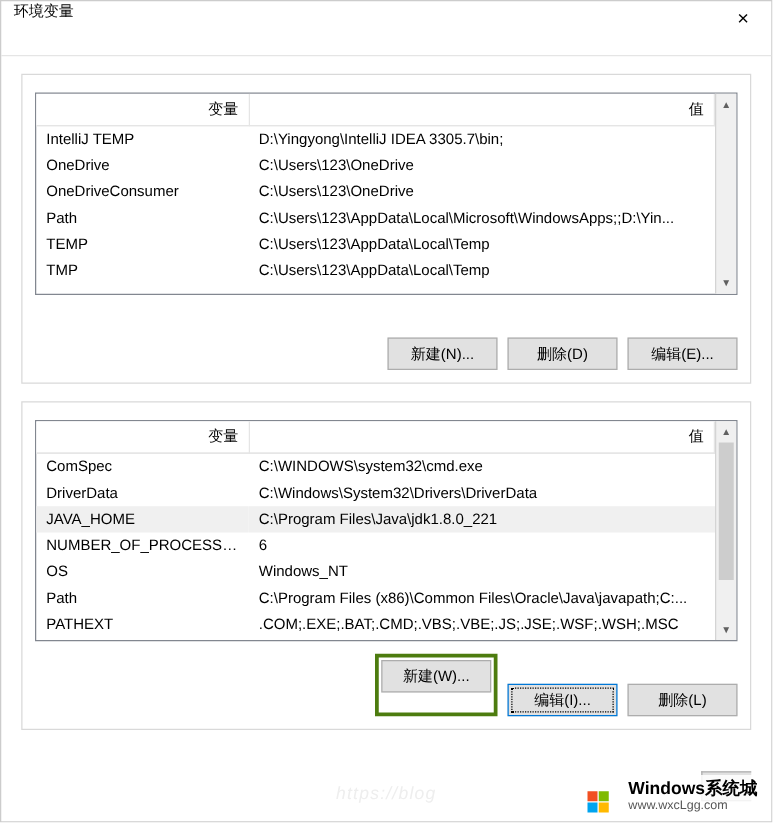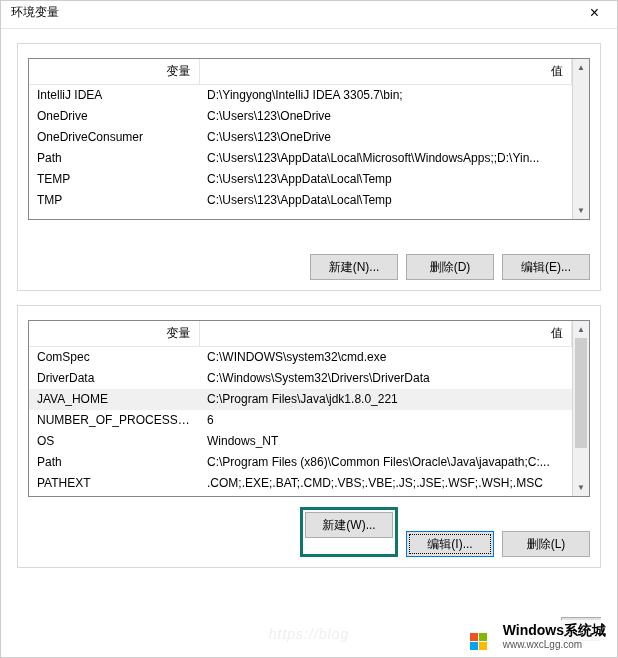--- a/index.html
+++ b/index.html
@@ -16,23 +16,22 @@
   }
   .window {
     width: 618px;
     height: 658px;
     border: 1px solid #ccc;
     display: flex;
     flex-direction: column;
     background: #fff;
   }
   .titlebar {
-    height: 28px;
-    display: flex;
-    align-items: center;
+    height: 44px;
+    display: flex;
     justify-content: space-between;
     padding: 0 0 4px 10px;
     border-bottom: 1px solid #e5e5e5;
   }
   .titlebar .title {
     font-size: 12px;
   }
   .titlebar .close {
     width: 45px;
     height: 30px;
@@ -143,21 +142,21 @@
     align-items: center;
     justify-content: center;
     margin-top: 24px;
   }
   .btn.focused {
     border: 1px solid #0078d7;
     outline: 1px dotted #000;
     outline-offset: -4px;
   }
   .highlight-red {
-    border: 3px solid #0f766e;
+    border: 3px solid #4d7c0f;
     padding: 2px;
     display: inline-flex;
   }
   .highlight-red .btn { margin: 0; }
   .footer-buttons {
     padding-right: 16px;
     height: 40px;
     display: flex;
     justify-content: flex-end;
     align-items: flex-start;
@@ -232,21 +231,21 @@
                   <col>
                 </colgroup>
               <thead>
                 <tr>
                   <th>变量</th>
                   <th>值</th>
                 </tr>
               </thead>
               <tbody id="user-tbody">
                   <tr>
-                    <td>IntelliJ IDEA</td>
+                    <td>IntelliJ TEMP</td>
                     <td>D:\Yingyong\IntelliJ IDEA 3305.7\bin;</td>
                   </tr>
                   <tr>
                     <td>OneDrive</td>
                     <td>C:\Users\123\OneDrive</td>
                   </tr>
                   <tr>
                     <td>OneDriveConsumer</td>
                     <td>C:\Users\123\OneDrive</td>
                   </tr>

